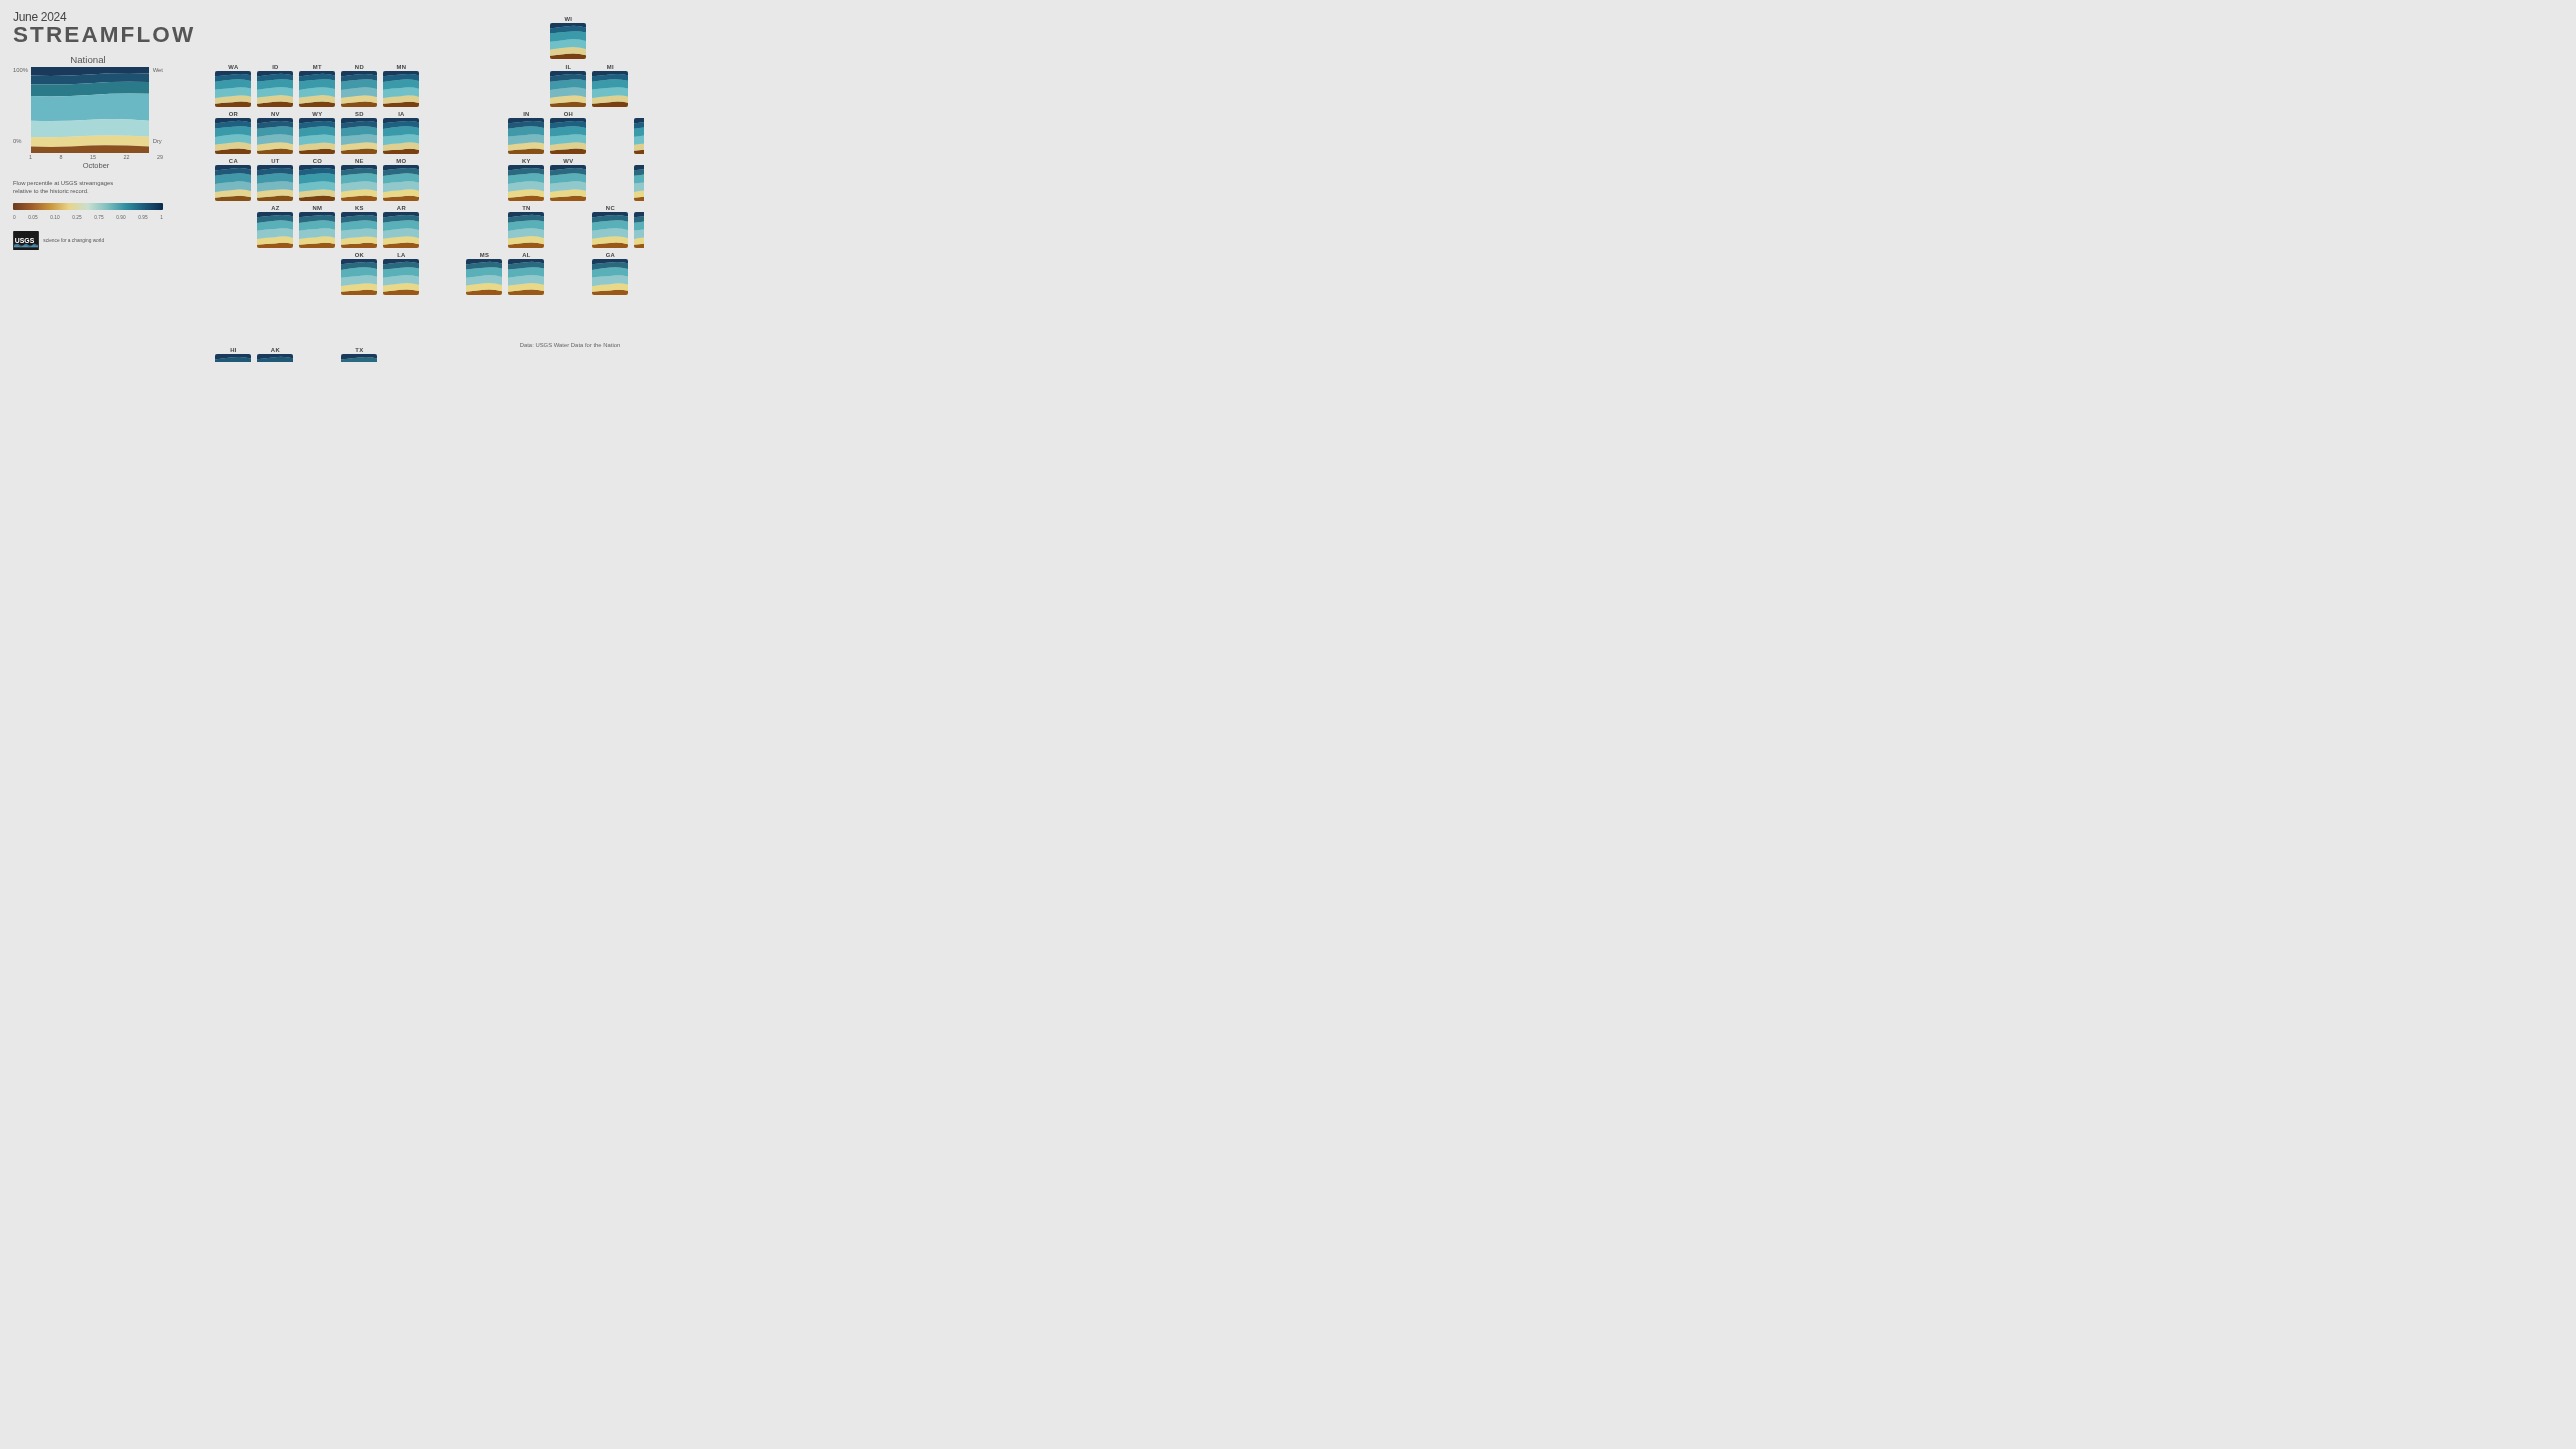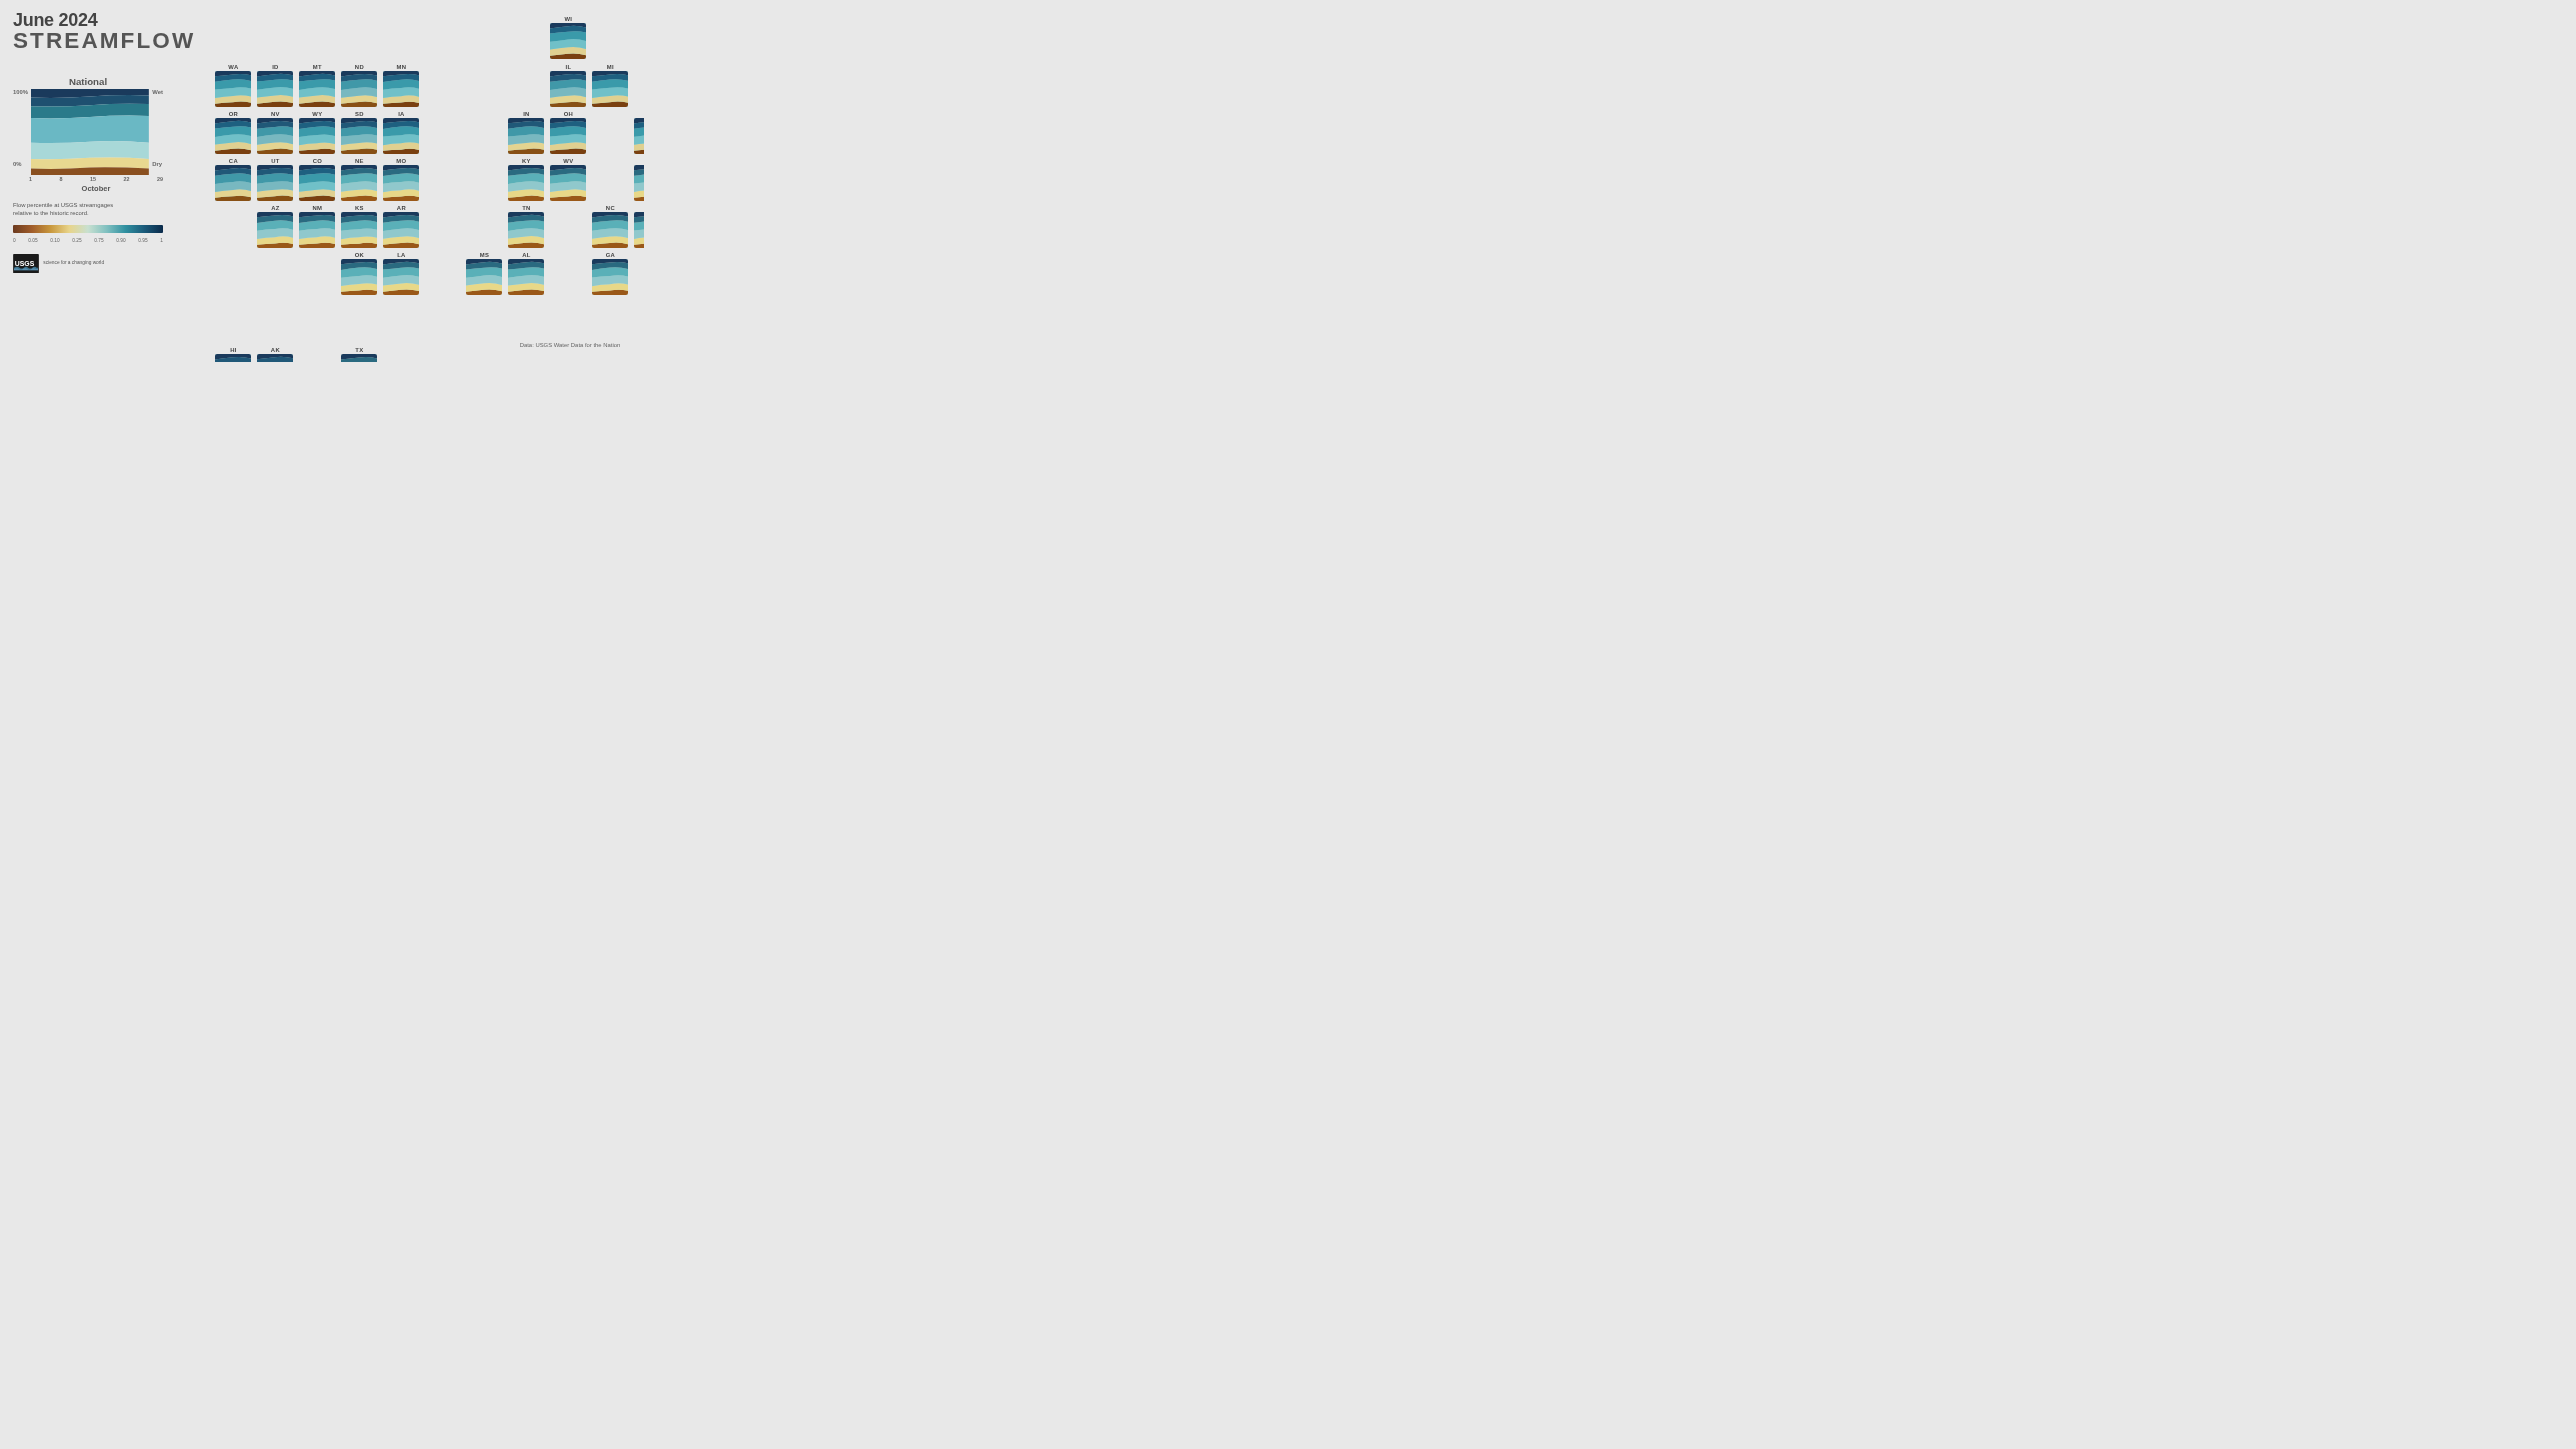--- a/index.html
+++ b/index.html
@@ -23,39 +23,38 @@
     
     .left-panel {
       width: 150px;
       flex-shrink: 0;
       display: flex;
       flex-direction: column;
       gap: 4.3px;
     }
 
     .title-section h1 {
-      font-size: 18px;
-      font-weight: 700;
+      font-size: 12px;
+      font-weight: 400;
       color: #444;
       letter-spacing: -0.3px;
       line-height: 1.1;
     }
     .title-section h2 {
       font-size: 22.5px;
       font-weight: 700;
       color: #555;
       letter-spacing: 2.1px;
       text-transform: uppercase;
       line-height: 1;
     }
 
     .national-chart-container {
       position: relative;
-      margin-top: 19px;
-      font-weight: bold;
+      margin-top: 3px;
     }
 
     .national-label {
       text-align: center;
       font-size: 9.7px;
       color: #555;
       margin-bottom: 2.1px;
     }
 
     .chart-wrapper {

